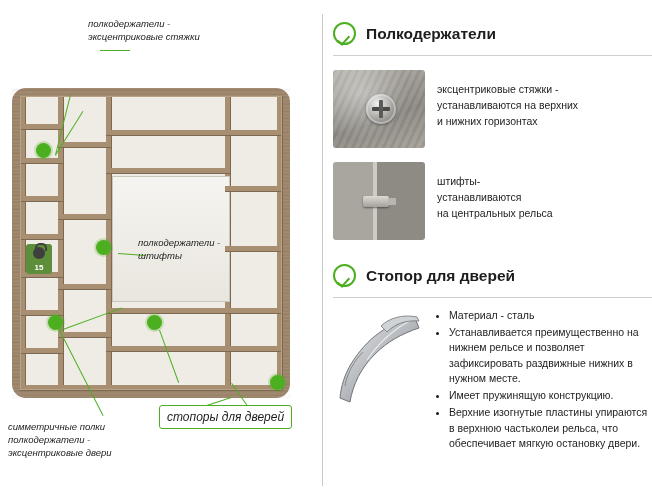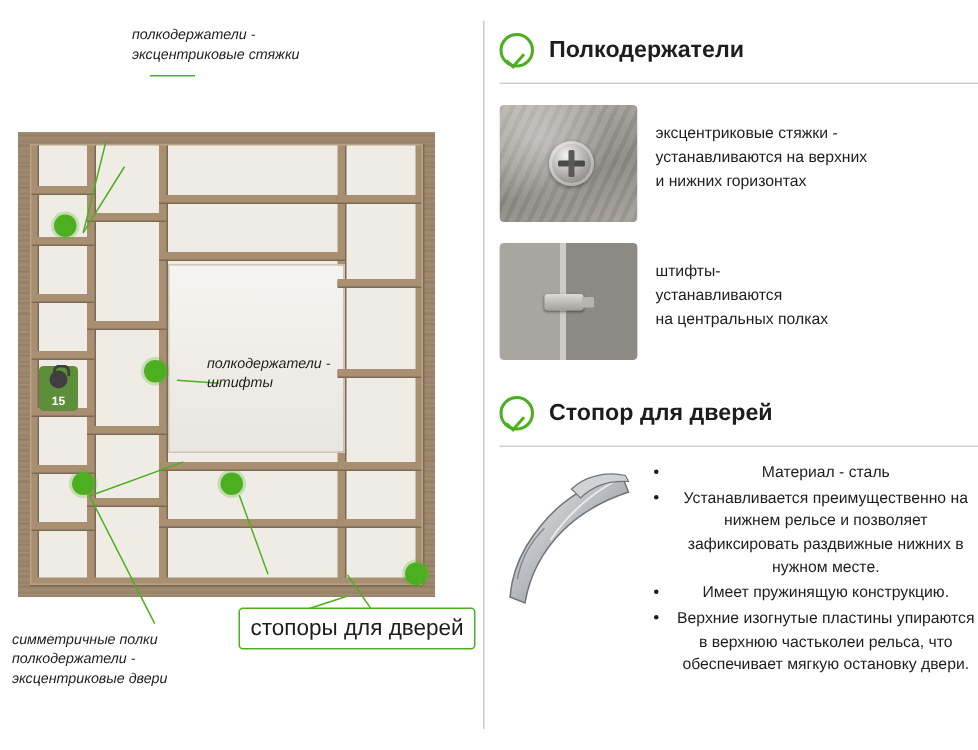--- a/index.html
+++ b/index.html
@@ -26,21 +26,21 @@
   
   .left-panel { position: absolute; left: 0; top: 0; width: 322px; height: 500px; }
 
   
   .wardrobe {
     position: absolute;
     left: 12px; top: 88px;
     width: 278px; height: 310px;
     background: #ffffff;
     border: 8px solid #9c8469;
-    border-radius: 0;
+    border-radius: 14px;
   }
   .wardrobe::after{
     content:"";
     position:absolute; left:0; top:0; right:0; bottom:0;
     box-shadow: inset 0 0 0 1px #b9a387;
     pointer-events:none;
   }
   
   .wood-tex{
     position:absolute; inset:-8px;
@@ -105,21 +105,22 @@
     font-style: italic;
     color: #1d1d1d;
     line-height: 1.35;
     white-space: nowrap;
   }
   .callout-box {
     position: absolute;
     border: 1.5px solid #4caf20;
     border-radius: 3px;
     padding: 3px 7px;
-    font-size: 15px;
+    font-size: 12px;
+    font-style: italic;
     color: #1d1d1d;
     line-height: 1.35;
     background: #fff;
     white-space: nowrap;
   }
   .lead {
     position: absolute;
     height: 0;
     border-top: 1.4px solid #4caf20;
     transform-origin: 0 0;
@@ -335,33 +336,33 @@
         </div>
       </div>
 
       <div class="item-row">
         <div class="photo photo-edge">
           <div class="pin"></div>
         </div>
         <div class="item-text">
           <b>штифты-</b><br>
           <span>устанавливаются</span><br>
-          <span>на центральных полках</span>
+          <span>на центральных рельса</span>
         </div>
       </div>
     </div>
 
     <div style="margin-top:24px;">
       <div class="section-head">
         <div class="check-icon"></div>
         <div class="section-title">Стопор для дверей</div>
       </div>
       <div class="sec-divider"></div>
 
-      <div style="display:flex; gap:8px; align-items:flex-start;text-align:center;">
+      <div style="display:flex; gap:8px; align-items:flex-start;">
         <div class="stopper-wrap" style="width:92px; height:110px; flex:0 0 auto;">
           <svg class="stopper-svg" width="88" height="96" viewBox="0 0 88 96">
             <defs>
               <linearGradient id="mgrad" x1="0" y1="0" x2="1" y2="1">
                 <stop offset="0%" stop-color="#f2f2f2"></stop>
                 <stop offset="45%" stop-color="#b9bcc0"></stop>
                 <stop offset="100%" stop-color="#7e8287"></stop>
               </linearGradient>
             </defs>
             <path d="M78 6 C52 10 30 26 14 52 C8 62 4 74 3 86 L13 90 C16 72 24 56 38 42 C50 30 64 22 82 16 Z" fill="url(#mgrad)" stroke="#6f7478" stroke-width="1"></path>

